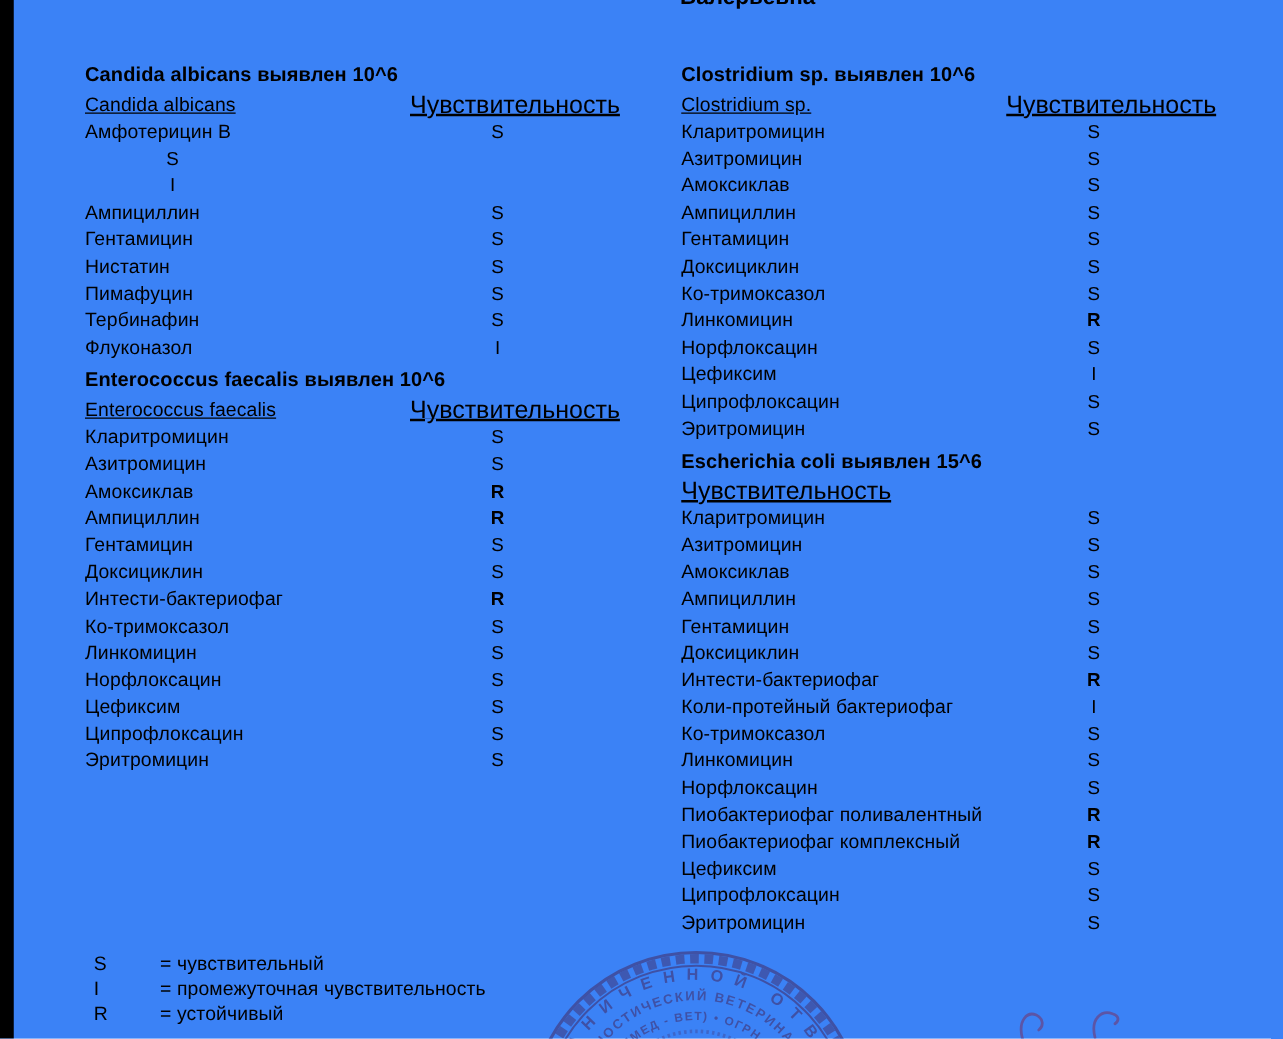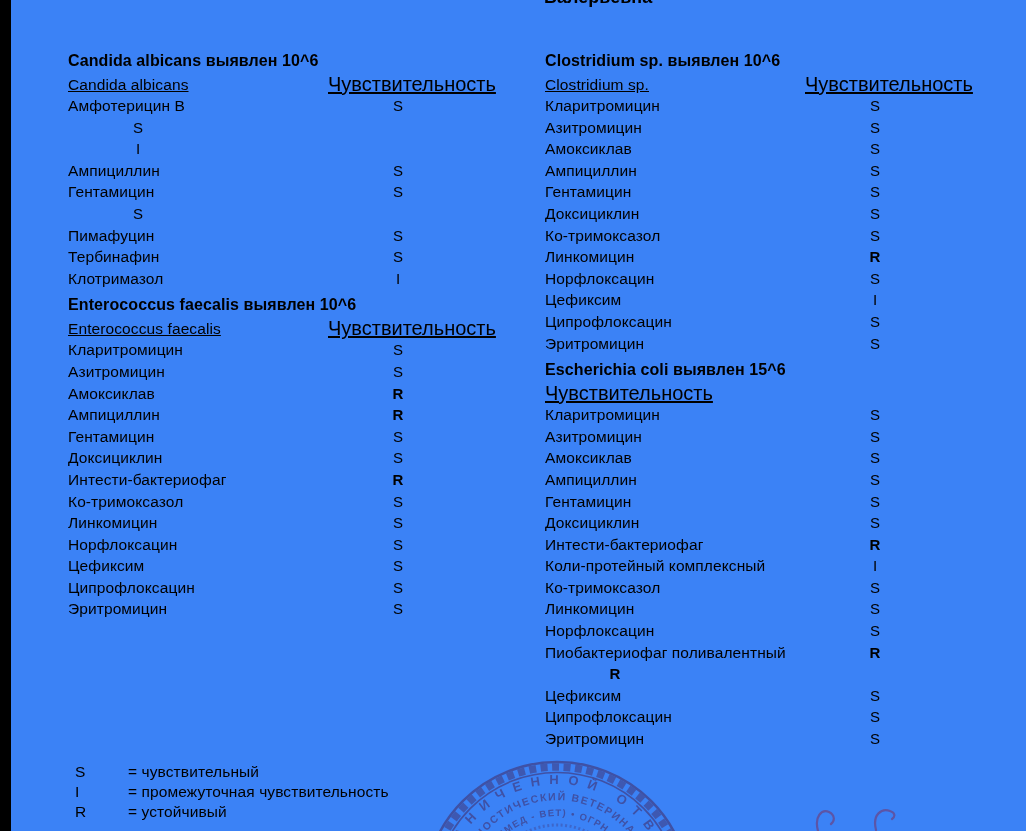--- a/index.html
+++ b/index.html
@@ -70,32 +70,33 @@
         </div>
         <div class="row">
           <span class="name">Ампициллин</span>
           <span class="sens sens-val">S</span>
         </div>
         <div class="row">
           <span class="name">Гентамицин</span>
           <span class="sens sens-val">S</span>
         </div>
         <div class="row">
+          <span class="name">Нистатин</span>
           <span class="sens sens-val">S</span>
         </div>
         <div class="row">
           <span class="name">Пимафуцин</span>
           <span class="sens sens-val">S</span>
         </div>
         <div class="row">
           <span class="name">Тербинафин</span>
           <span class="sens sens-val">S</span>
         </div>
         <div class="row">
-          <span class="name">Клотримазол</span>
+          <span class="name">Флуконазол</span>
           <span class="sens sens-val">I</span>
         </div>
       </div>
       <div class="section">
         <div class="section-title">Enterococcus faecalis выявлен 10^6</div>
         <div class="row header-row">
           <span class="name organism">Enterococcus faecalis</span>
           <span class="sens sens-header">Чувствительность</span>
         </div>
         <div class="row">
@@ -235,40 +236,41 @@
         </div>
         <div class="row">
           <span class="name">Доксициклин</span>
           <span class="sens sens-val">S</span>
         </div>
         <div class="row">
           <span class="name">Интести-бактериофаг</span>
           <span class="sens sens-val bold">R</span>
         </div>
         <div class="row">
-          <span class="name">Коли-протейный комплексный</span>
+          <span class="name">Коли-протейный бактериофаг</span>
           <span class="sens sens-val">I</span>
         </div>
         <div class="row">
           <span class="name">Ко-тримоксазол</span>
           <span class="sens sens-val">S</span>
         </div>
         <div class="row">
           <span class="name">Линкомицин</span>
           <span class="sens sens-val">S</span>
         </div>
         <div class="row">
           <span class="name">Норфлоксацин</span>
           <span class="sens sens-val">S</span>
         </div>
         <div class="row">
           <span class="name">Пиобактериофаг поливалентный</span>
           <span class="sens sens-val bold">R</span>
         </div>
         <div class="row">
+          <span class="name">Пиобактериофаг комплексный</span>
           <span class="sens sens-val bold">R</span>
         </div>
         <div class="row">
           <span class="name">Цефиксим</span>
           <span class="sens sens-val">S</span>
         </div>
         <div class="row">
           <span class="name">Ципрофлоксацин</span>
           <span class="sens sens-val">S</span>
         </div>

